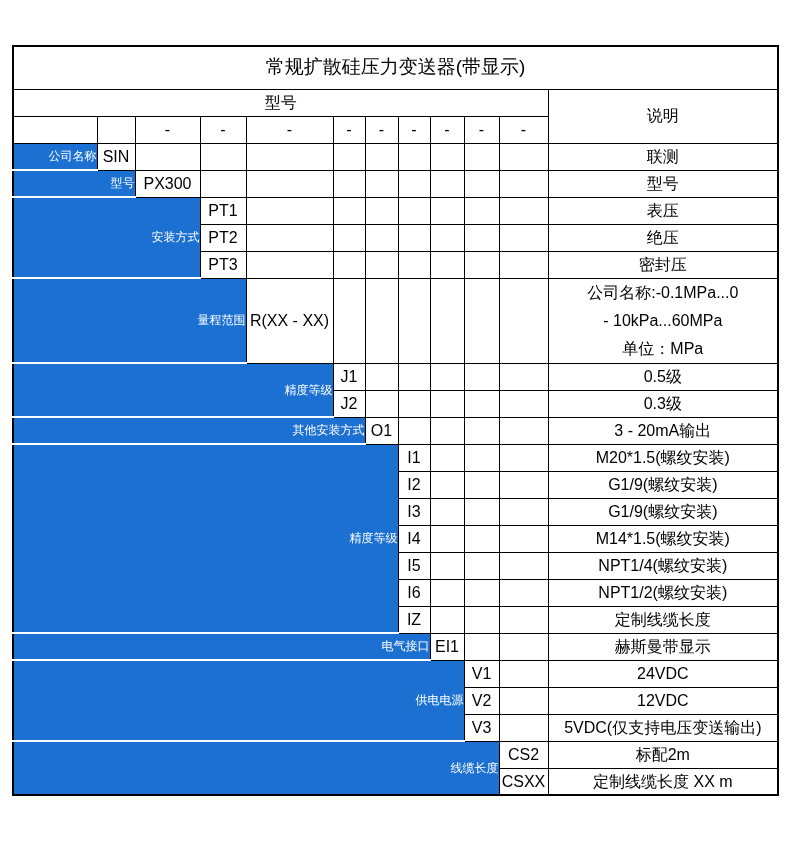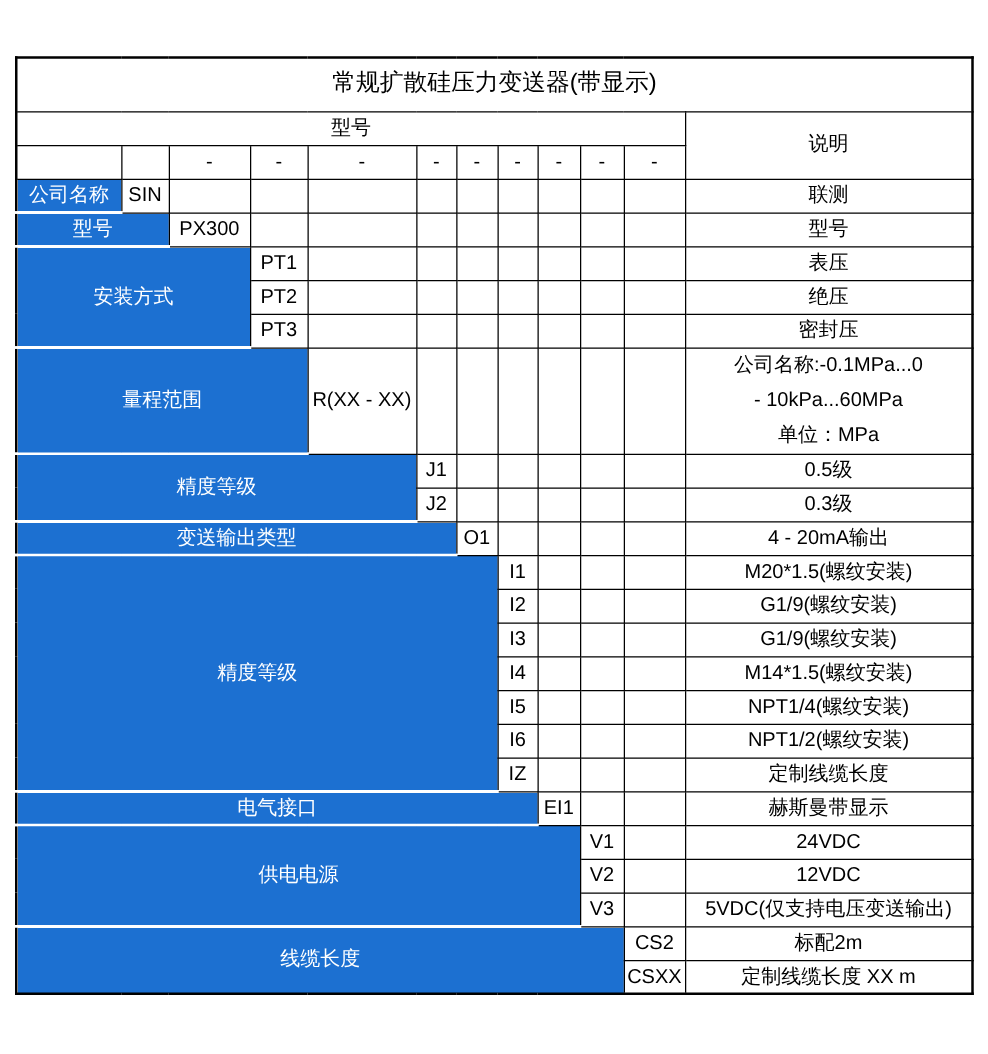--- a/index.html
+++ b/index.html
@@ -30,21 +30,22 @@
     padding:0;overflow:hidden;white-space:nowrap;
     color:var(--body-text);
   }
   tr.h-title{height:43px;}
   tr.h-std{height:27px;}
   tr.h-range{height:85px;}
   td.title{font-size:19px;}
   td.lbl{
     background:var(--header-fill);
     color:var(--header-text);
-    font-size:16px;
+    font-size:12px;
+    text-align:right;
   }
   td.sep{border-bottom:2px solid var(--header-separator);}
   td.desc div{line-height:28px;}
   td.dash{font-size:16px;}
 </style>
 </head>
 <body>
 
 <div class="sheet">
   <table class="order">
@@ -181,27 +182,27 @@
       <td class="code">J2</td>
       <td class="filler"></td>
           <td class="filler"></td>
           <td class="filler"></td>
           <td class="filler"></td>
           <td class="filler"></td>
       <td class="desc">0.3级</td>
     </tr>
 
     <tr class="h-std">
-      <td colspan="6" class="lbl sep">变送输出类型</td>
+      <td colspan="6" class="lbl sep">其他安装方式</td>
       <td class="code">O1</td>
       <td class="filler"></td>
           <td class="filler"></td>
           <td class="filler"></td>
           <td class="filler"></td>
-      <td class="desc">4 - 20mA输出</td>
+      <td class="desc">3 - 20mA输出</td>
     </tr>
 
     <tr class="h-std">
       <td colspan="7" rowspan="7" class="lbl sep">精度等级</td>
       <td class="code">I1</td>
       <td class="filler"></td>
           <td class="filler"></td>
           <td class="filler"></td>
       <td class="desc">M20*1.5(螺纹安装)</td>
     </tr>

